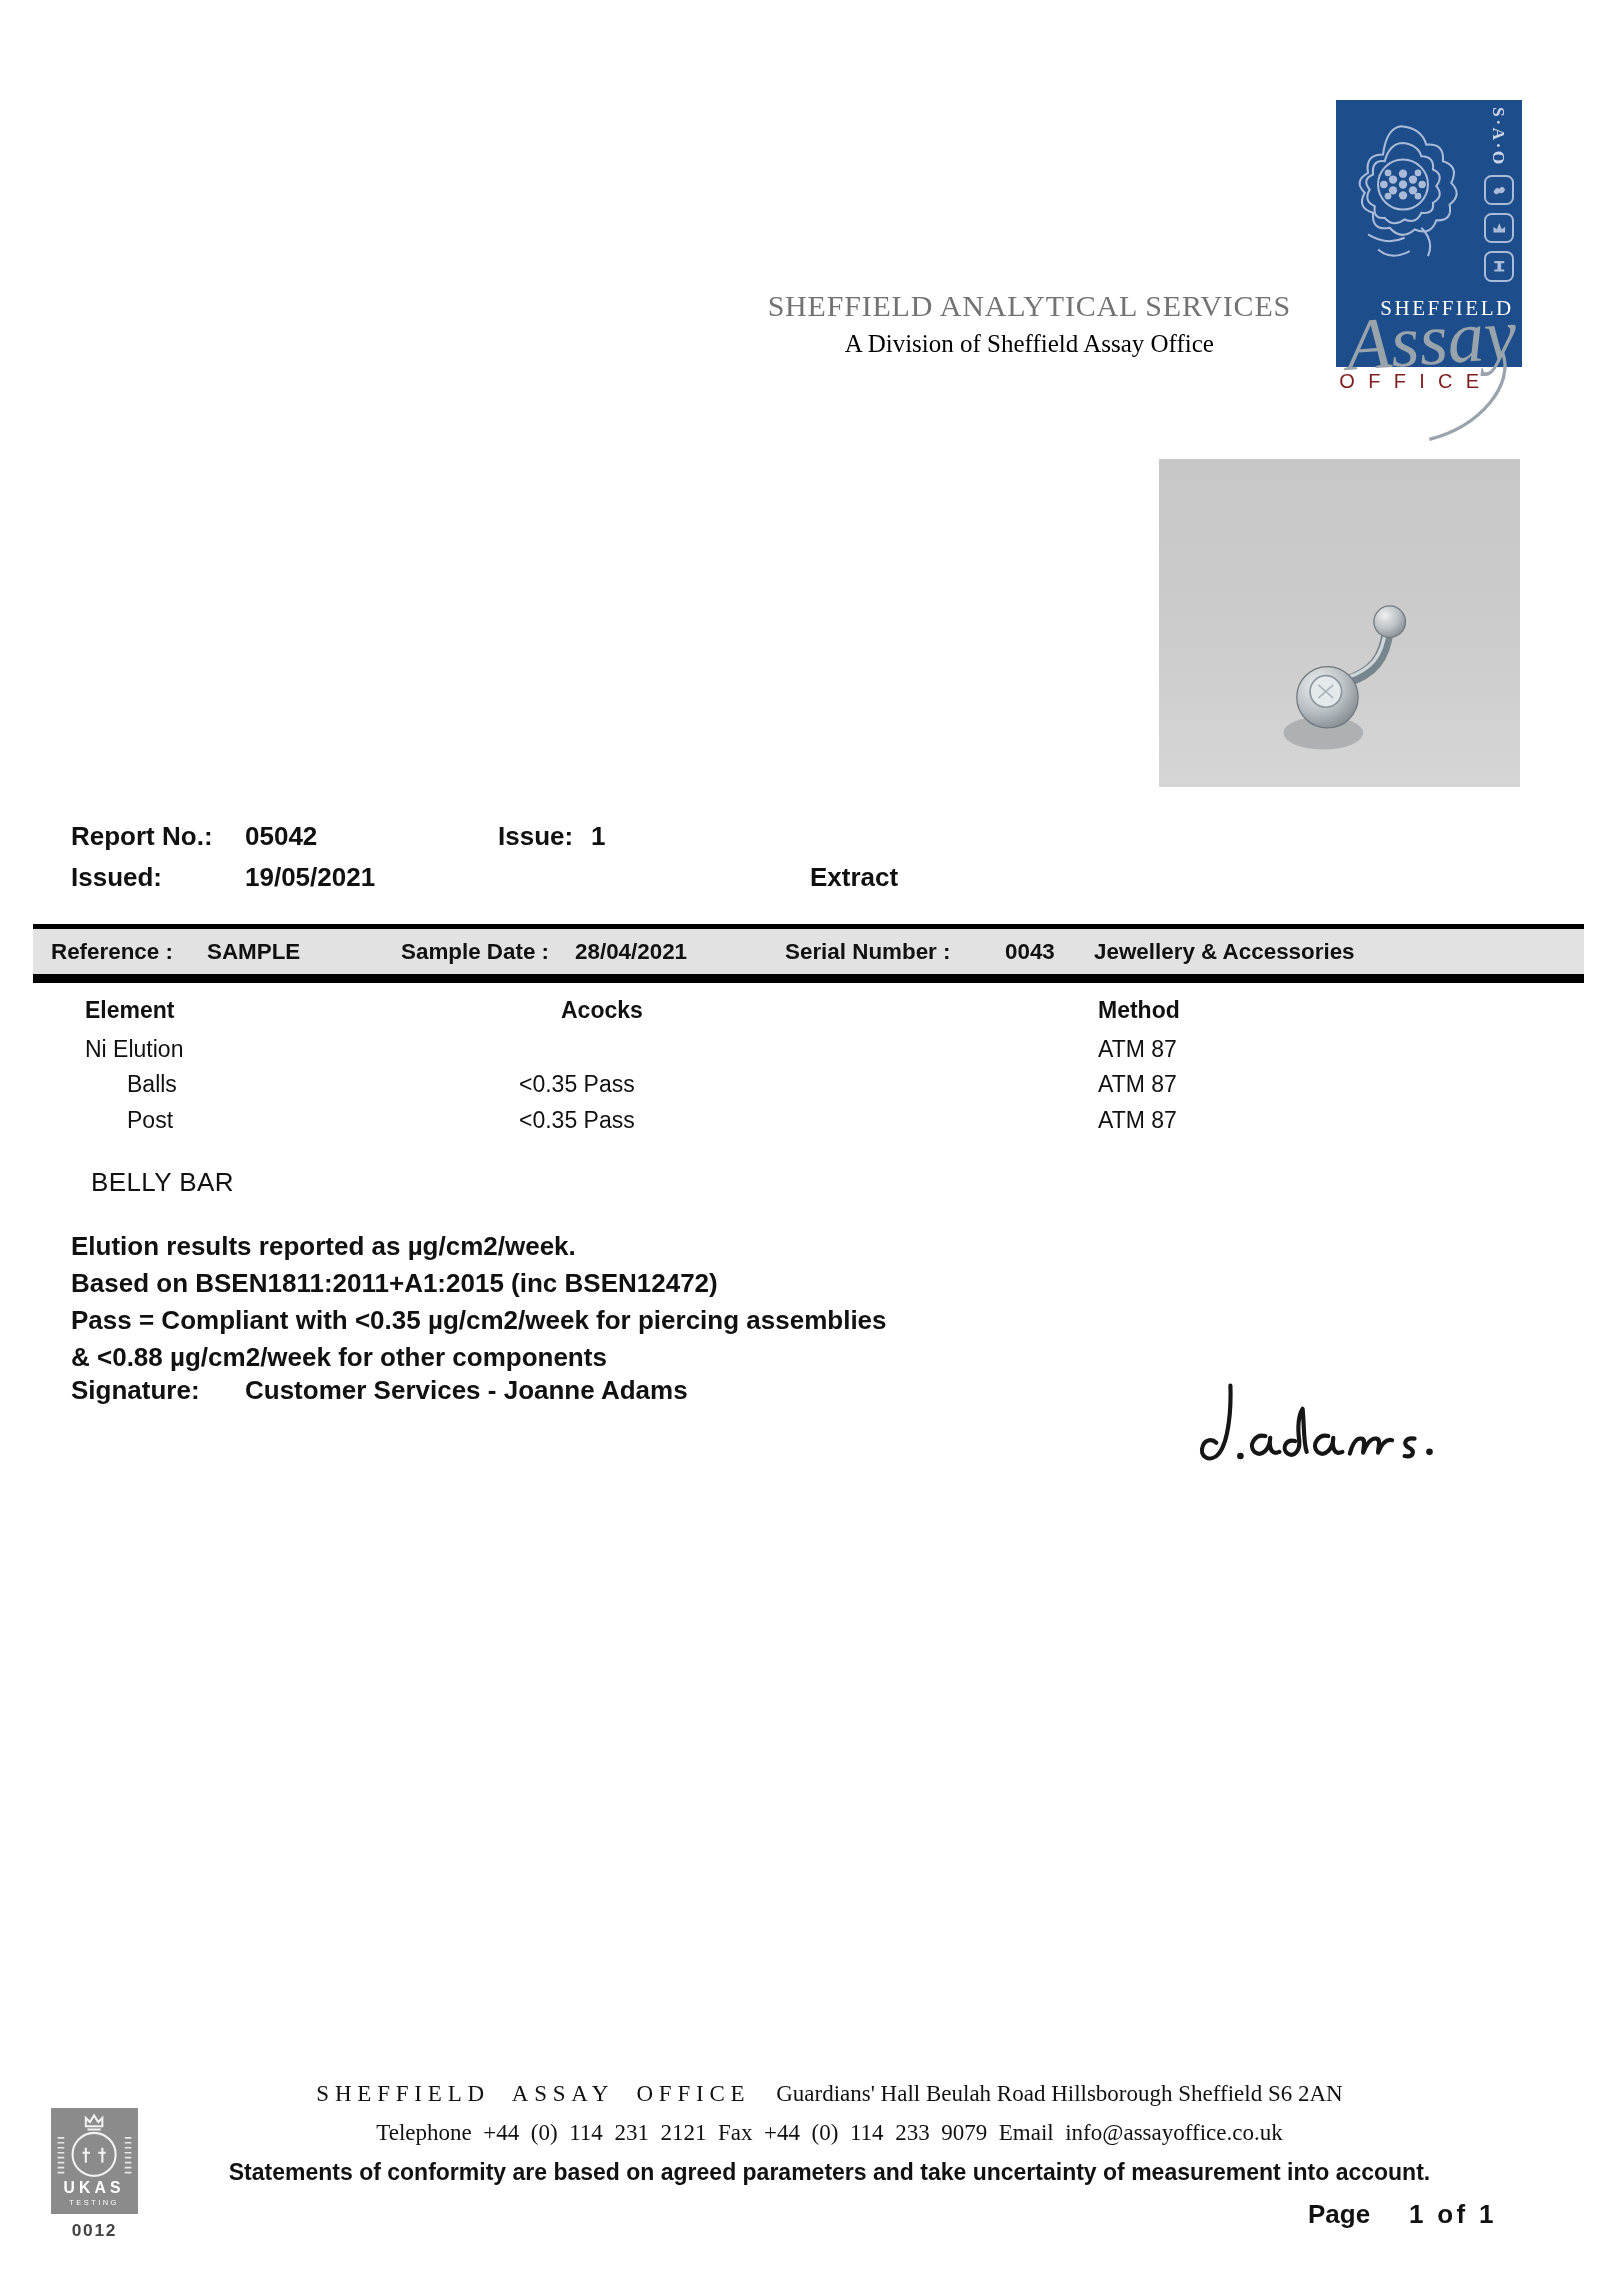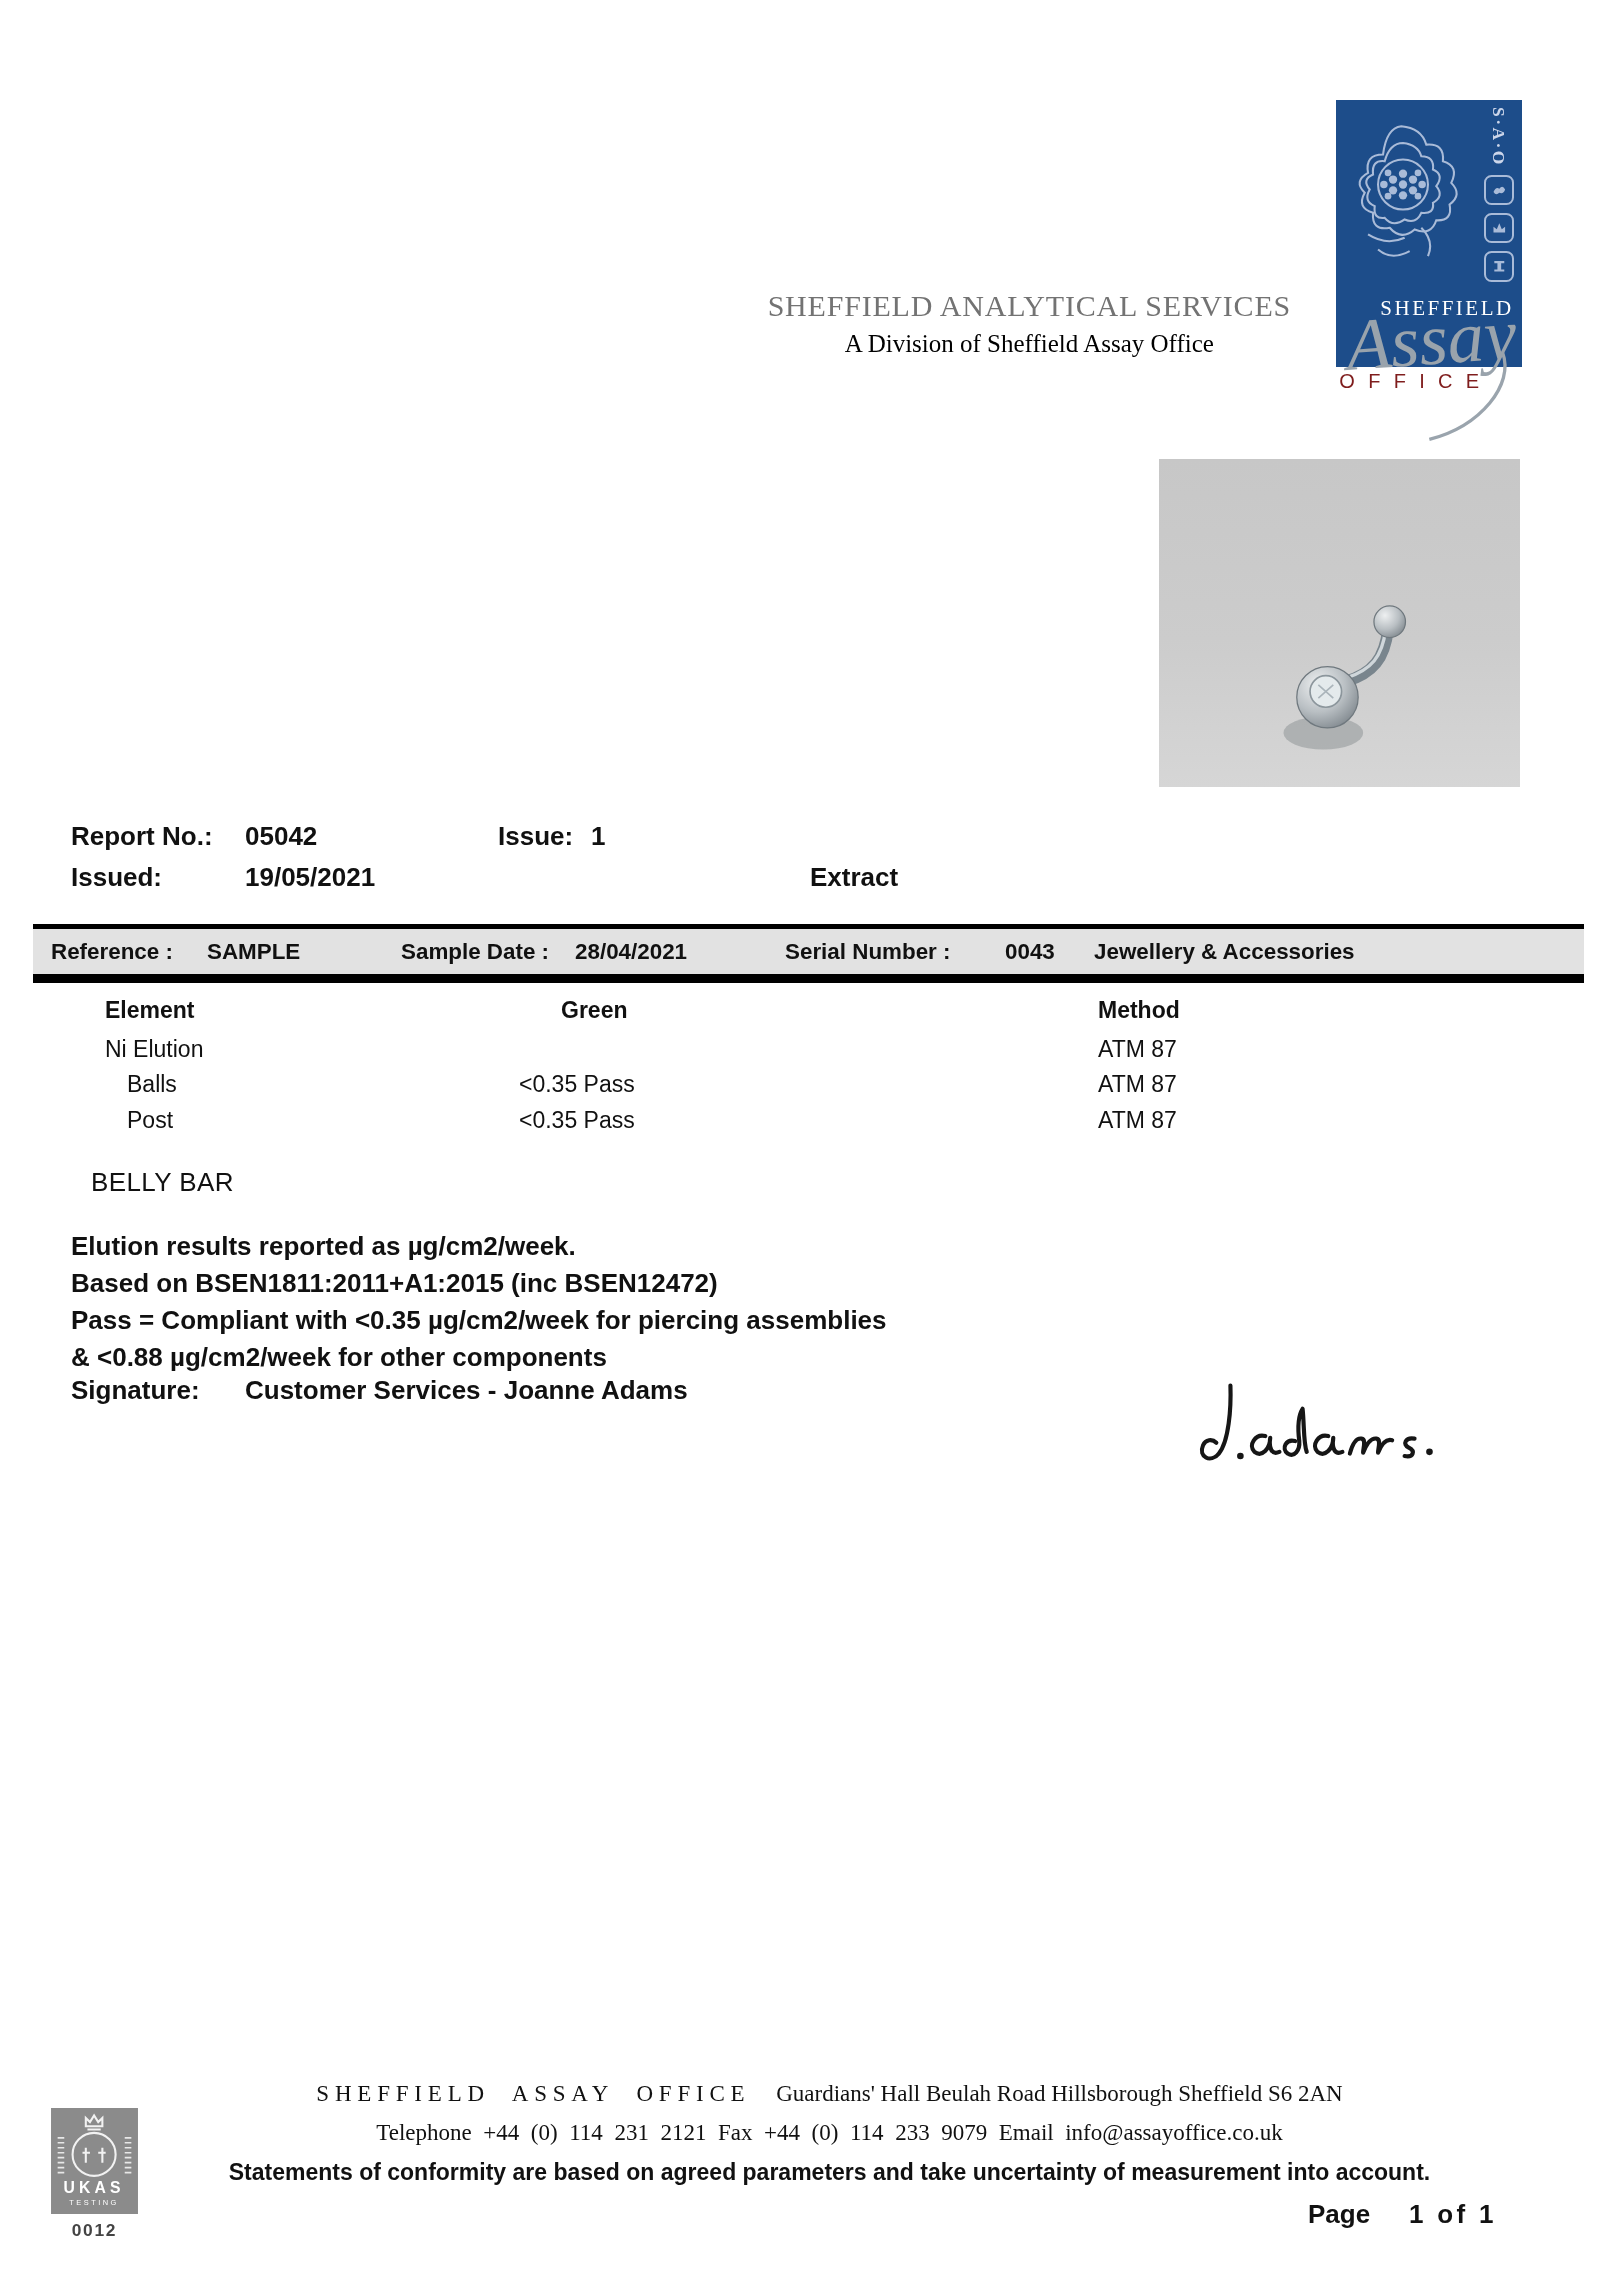--- a/index.html
+++ b/index.html
@@ -40,21 +40,21 @@
   
   .refbar{left:33px;top:924px;width:1551px;height:45px;background:#e2e2e2;
           border-top:5.8px solid #000;border-bottom:9px solid #000;}
   .refbar span{position:absolute;top:10px;font-weight:bold;font-size:22.4px;white-space:nowrap;}
   .rb-ref-l{left:18px;} .rb-ref-v{left:174px;} .rb-date-l{left:368px;} .rb-date-v{left:542px;}
   .rb-ser-l{left:752px;} .rb-ser-v{left:972px;} .rb-cat{left:1061px;}
 
   
   .th{font-weight:bold;font-size:23px;white-space:nowrap;}
   .td{font-size:23px;white-space:nowrap;}
-  .col-el{left:105px;text-align:center;} .col-el-ind{left:127px;} .col-res{left:519px;} .col-meth{left:1098px;}
+  .col-el{left:85px;text-align:center;} .col-el-ind{left:127px;} .col-res{left:519px;} .col-meth{left:1098px;}
   .hdr-row{top:997px;} .row1{top:1036px;} .row2{top:1071px;} .row3{top:1107px;}
   .item-name{left:91px;top:1167px;font-weight:normal;font-size:26px;letter-spacing:0.4px;}
 
   
   .notes{left:71px;top:1228px;font-weight:bold;font-size:26px;line-height:37px;white-space:nowrap;}
 
   
   .sig-label{left:71px;top:1375px;} .sig-name{left:245px;top:1375px;}
   .sig-hand{left:1179px;top:1362px;}
 
@@ -164,21 +164,21 @@
     <span class="rb-ref-l">Reference :</span>
     <span class="rb-ref-v">SAMPLE</span>
     <span class="rb-date-l">Sample Date :</span>
     <span class="rb-date-v">28/04/2021</span>
     <span class="rb-ser-l">Serial Number :</span>
     <span class="rb-ser-v">0043</span>
     <span class="rb-cat">Jewellery &amp; Accessories</span>
   </div>
 
   <span class="abs th col-el hdr-row">Element</span>
-  <span class="abs th col-res hdr-row" style="left:561px;">Green</span>
+  <span class="abs th col-res hdr-row" style="left:561px;">Acocks</span>
   <span class="abs th col-meth hdr-row">Method</span>
 
   <div>
     <span class="abs td col-el row1">Ni Elution</span>
     <span class="abs td col-res row1"></span>
     <span class="abs td col-meth row1">ATM 87</span>
   </div>
   <div>
     <span class="abs td col-el-ind row2">Balls</span>
     <span class="abs td col-res row2">&lt;0.35 Pass</span>

